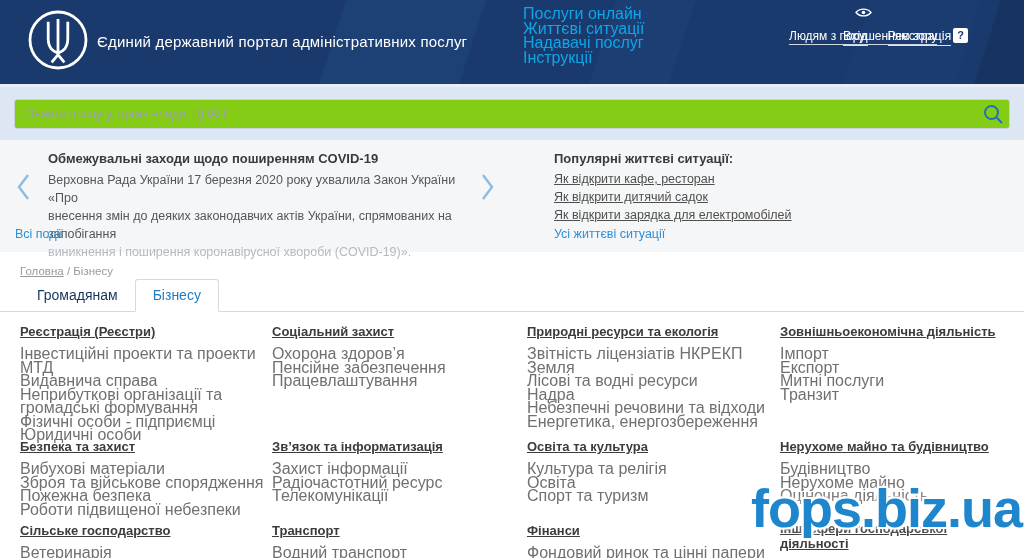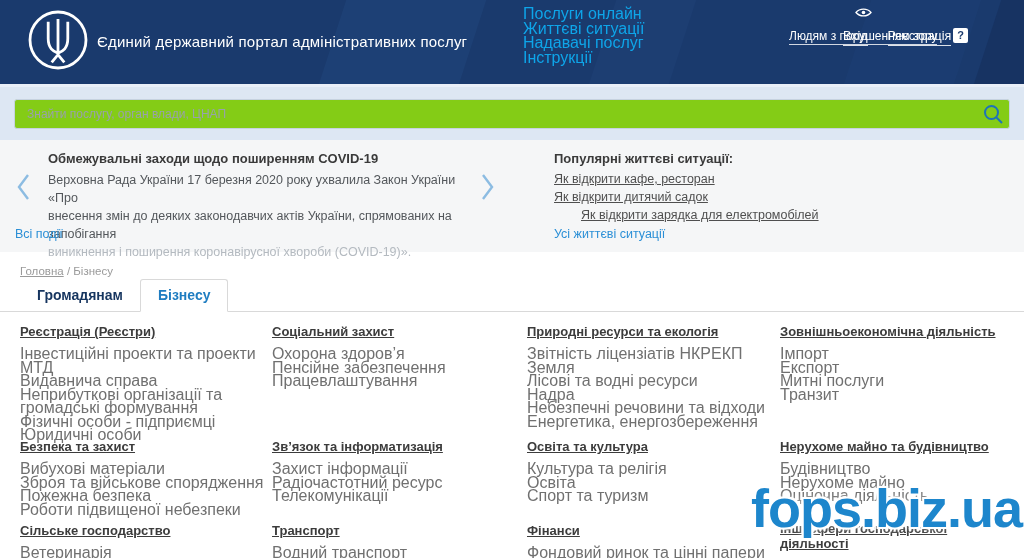--- a/index.html
+++ b/index.html
@@ -35,27 +35,27 @@
   
   .news-band { height:112px; background:#f5f6f7; position:relative; font-size:12.5px; }
   .arrow-btn { position:absolute; top:33px; background:none; border:none; cursor:pointer; }
   .prev { left:17px; } .next { left:481px; }
   .news-title { position:absolute; left:48px; top:11px; font-size:13px; font-weight:bold; color:#3a3a3a; }
   .news-text { position:absolute; left:48px; top:31px; width:436px; color:#53575b; line-height:18px; }
   .news-text .fade { color:#b4bac0; }
   .all-events { position:absolute; left:15px; top:87px; color:#2b8fd6; text-decoration:none; cursor:pointer; }
   .sit-title { position:absolute; left:554px; top:11px; font-size:13px; font-weight:bold; color:#3a3a3a; }
   .sit-link { position:absolute; left:554px; color:#4f4f4f; text-decoration:underline; cursor:pointer; }
-  .s0 { top:32px; } .s1 { top:50px; } .s2 { top:68px;margin-left:27px; }
+  .s0 { top:32px; } .s1 { top:50px; } .s2 { top:68px; }
   .sit-all { position:absolute; left:554px; top:87px; color:#2b8fd6; text-decoration:none; cursor:pointer; }
   
   .breadcrumb { padding:13px 0 0 20px; font-size:11.5px; color:#9a9a9a; height:28px; }
   .breadcrumb .home { color:#9a9a9a; text-decoration:underline; cursor:pointer; }
   .tabs { padding-left:20px; border-bottom:1px solid #d9d9d9; display:flex; align-items:flex-end; height:32px; }
-  .tab { font-size:14px; font-weight:bold; padding:7px 17px 8px; cursor:pointer; }
+  .tab { font-size:14px; font-weight:normal; padding:7px 17px 8px; cursor:pointer; }
   .tab.inactive { color:#16355f; }
   .tab.active { color:#1f7dc1; background:#fff; border:1px solid #d9d9d9; border-bottom:1px solid #ffffff;
     border-radius:3px 3px 0 0; margin-bottom:-1px; }
   
   .content { padding:10px 20px 0; display:grid; grid-template-columns:252px 255px 253px 1fr;
     grid-template-rows:115px 84px auto; }
   .cat-title { display:inline-block; font-size:13px; font-weight:bold; color:#3c3c3c;
     text-decoration:underline; margin-bottom:8px; cursor:pointer; }
   .cat-item { display:block; font-size:16px; color:#707070; line-height:13.5px; text-decoration:none; cursor:pointer; }
   

